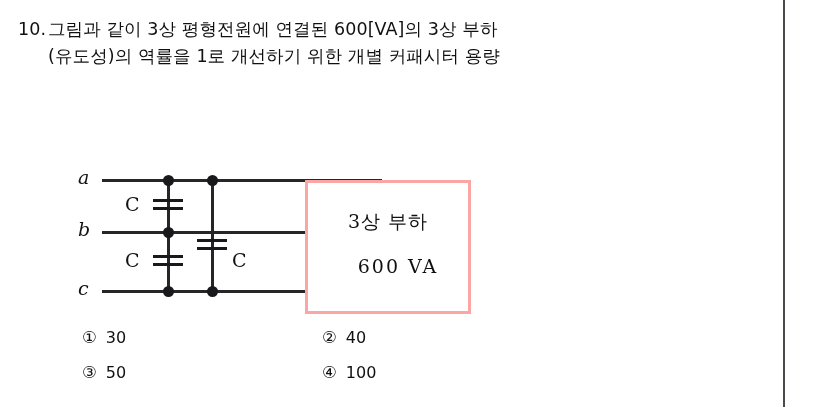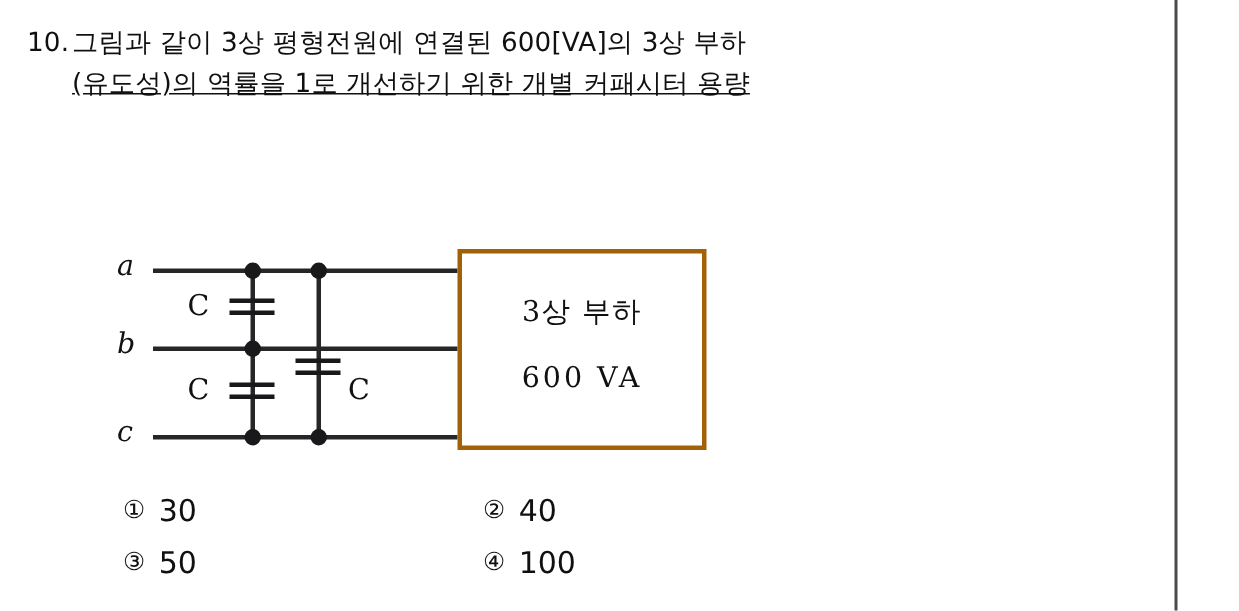--- a/index.html
+++ b/index.html
@@ -39,21 +39,20 @@
     white-space: nowrap;
     font-size: 17.5px;
     line-height: 27px;
     letter-spacing: 0.1px;
   }
   .q-line.first {
     text-indent: 0;
   }
   .q-line.cont {
     padding-left: 30px;
-    text-decoration: underline;
   }
   .q-num {
     display: inline-block;
     width: 30px;
   }
   .sub {
     font-size: 12px;
     vertical-align: -3px;
     letter-spacing: 0;
   }
@@ -138,39 +137,39 @@
     color: #121212;
   }
   .cl-1 { left: 51px;  top: 33px; }
   .cl-2 { left: 51px;  top: 89px; }
   .cl-3 { left: 158px; top: 89px; }
 
   
   .load-box {
     position: absolute;
     left: 231px;
-    top: 6px;
+    top: 20px;
     width: 166px;
     height: 134px;
-    border: 3px solid #a16207;
+    border: 3px solid #fca5a5;
     background: #ffffff;
     box-sizing: border-box;
   }
   .load-text {
     position: absolute;
     left: 0;
     width: 100%;
     text-align: center;
     font-family: "DejaVu Serif", serif;
     font-size: 19px;
     color: #101012;
     letter-spacing: 1px;
   }
   .load-title { top: 26px; }
-  .load-rating { top: 72px; letter-spacing: 2px; }
+  .load-rating { top: 72px; letter-spacing: 2px; padding-left: 10px; }
 
   
   .choices {
     position: absolute;
     left: 82px;
     top: 330px;
     width: 420px;
   }
   .choice {
     position: absolute;
@@ -182,21 +181,21 @@
   }
   .choice-1 { left: 0px;   top: 0px; }
   .choice-2 { left: 240px; top: 0px; }
   .choice-3 { left: 0px;   top: 35px; }
   .choice-4 { left: 240px; top: 35px; }
   .marker {
     font-size: 16.5px;
     line-height: 1;
   }
   .choice-val {
-    font-size: 20px;
+    font-size: 16px;
     line-height: 1;
   }
 </style>
 </head>
 <body>
 
 <div class="page-divider"></div>
 
 <div class="question">
   <div class="q-line first">

